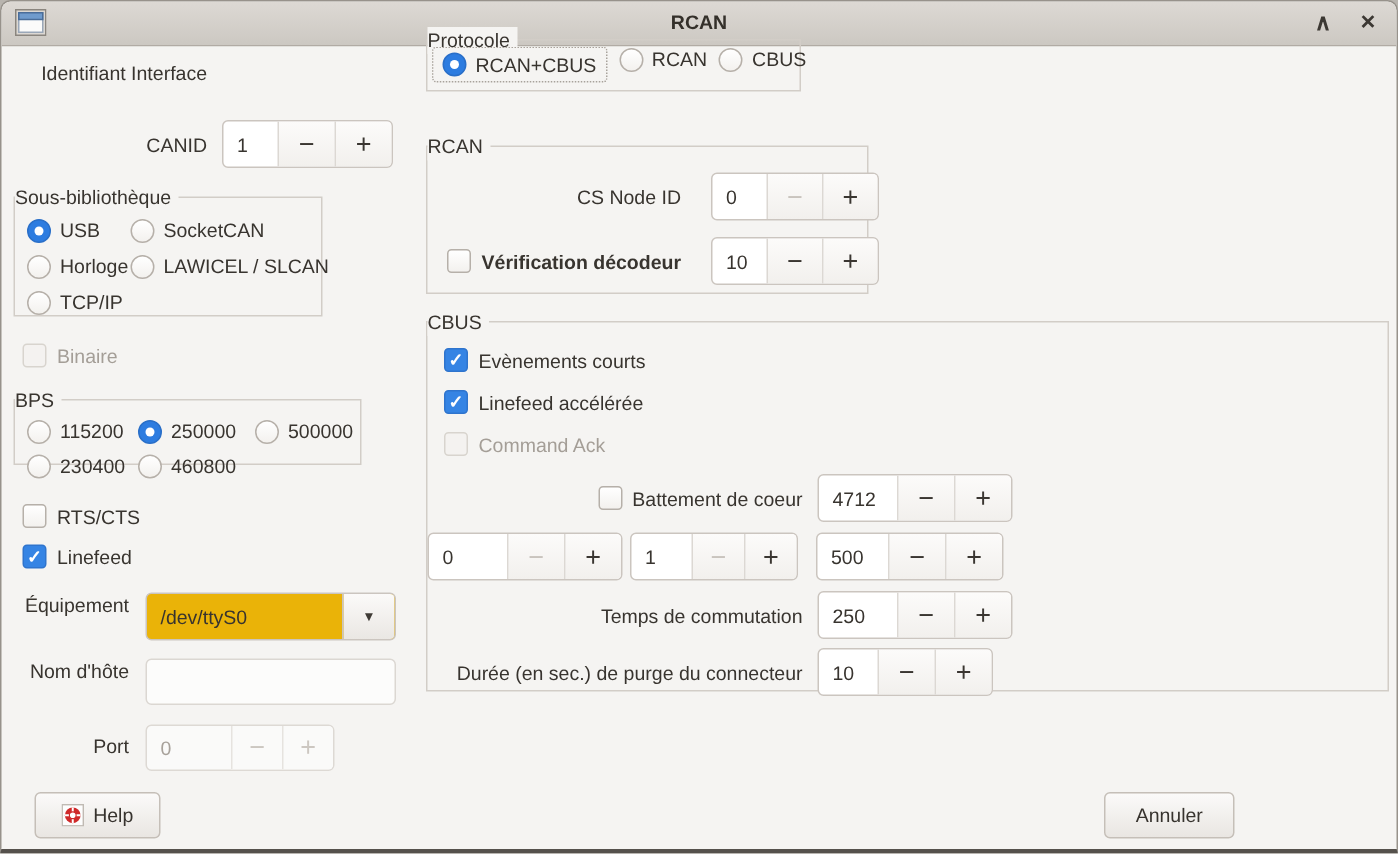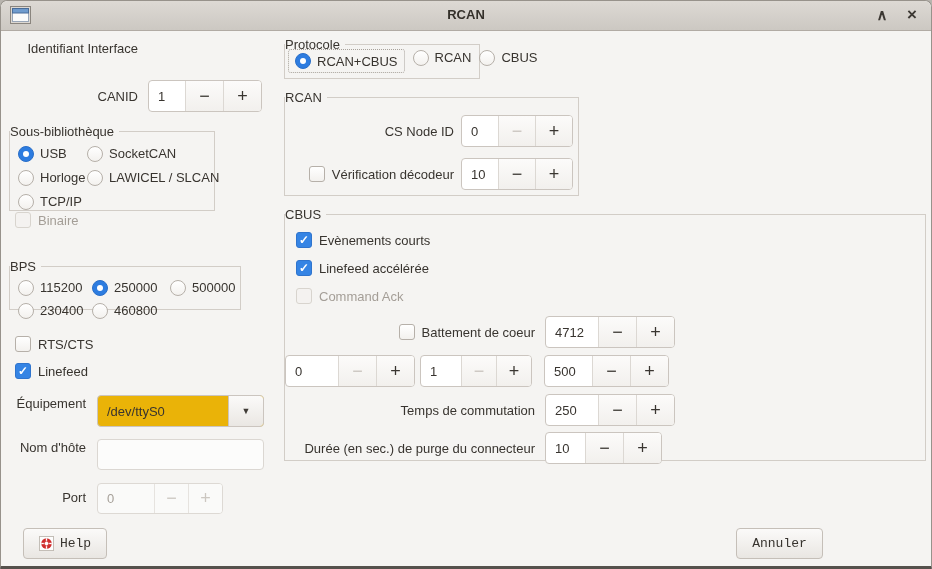--- a/index.html
+++ b/index.html
@@ -62,29 +62,29 @@
 
   .combo { position:absolute; box-sizing:border-box; display:flex; background:#eab308;
            border:1px solid #cbc5bf; border-radius:4px; overflow:hidden; }
   .combo-text { flex:1; display:flex; align-items:center; padding-left:9px; }
   .combo-btn { width:34px; flex:none; border-left:1px solid #cbc5bf; display:flex; align-items:center;
                justify-content:center; font-size:9px; color:#3f3b36;
                background:linear-gradient(#fbfaf9,#eae7e3); }
 
   .btn { position:absolute; box-sizing:border-box; display:flex; align-items:center; justify-content:center;
          gap:6px; background:linear-gradient(#fbfaf9,#e9e6e2); border:1px solid #c5bfb8;
-         border-radius:4px; color:#37332e;font-family:Liberation Mono, monospace; }
+         border-radius:4px; color:#37332e; }
 
   .focus-box { border:1px dotted #a8a29b; border-radius:3px; padding:3px 6px; display:flex;
                align-items:center; gap:6px; }
   .row { position:absolute; display:flex; align-items:center; height:32px; }
   .row-label { width:250px; flex:none; text-align:right; margin-right:10px; white-space:nowrap; }
   .row-label.flex { display:flex; align-items:center; justify-content:flex-end; gap:7px; }
-  .rc-label { width:161px; flex:none; text-align:right; margin-right:7px; white-space:nowrap; }
-  .rc-label.flex { display:flex; align-items:center; justify-content:flex-end; gap:7px; }
+  .rc-label { width:161px; flex:none; text-align:right; margin-right:20px; white-space:nowrap; }
+  .rc-label.flex { display:flex; align-items:center; justify-content:flex-end; gap:7px;font-weight:bold; }
   .w130 { width:130px; } .w117 { width:117px; } .w112 { width:112px; } .w125 { width:125px; }
   .mr5 { margin-right:5px; } .mr12 { margin-right:12px; }
 </style>
 </head>
 <body>
 
 <div class="window">
 
   <div class="titlebar">
     <svg class="tb-icon" viewBox="0 0 21 18">
@@ -125,21 +125,21 @@
     <div class="radio-item" style="left:77px;top:37px">
       <span class="radio"></span>
       <span>LAWICEL / SLCAN</span>
     </div>
     <div class="radio-item" style="left:8px;top:61px">
       <span class="radio"></span>
       <span>TCP/IP</span>
     </div>
   </div>
 
-  <div class="check-row" style="left:14px;top:210px">
+  <div class="check-row" style="left:14px;top:227px">
     <span class="checkbox dim"></span>
     <span class="dimtext">Binaire</span>
   </div>
 
   <div class="frame" style="left:8px;top:265px;width:232px;height:44px">
     <span class="legend">BPS</span>
     <div class="radio-item" style="left:8px;top:12px">
       <span class="radio"></span>
       <span>115200</span>
     </div>
@@ -195,21 +195,21 @@
     <svg width="15" height="15" viewBox="0 0 16 16">
       <rect x="0.5" y="0.5" width="15" height="15" fill="#fdfdfd" stroke="#c0bab3"></rect>
       <circle cx="8" cy="8" r="5.6" fill="#cf2a2a"></circle>
       <line x1="8" y1="2.4" x2="8" y2="13.6" stroke="#ffffff" stroke-width="1.4"></line>
       <line x1="2.4" y1="8" x2="13.6" y2="8" stroke="#ffffff" stroke-width="1.4"></line>
       <circle cx="8" cy="8" r="2.4" fill="#ffffff" stroke="#cf2a2a" stroke-width="0.8"></circle>
     </svg>
     <span>Help</span>
   </div>
 
-  <div class="frame" style="left:283px;top:43px;width:196px;height:35px">
+  <div class="frame" style="left:283px;top:25px;width:250px;height:35px">
     <span class="legend">Protocole</span>
     <div style="position:absolute;left:3px;top:4px;display:flex;gap:8px">
       <div class="focus-box">
         <span class="radio sel"></span>
         <span>RCAN+CBUS</span>
       </div>
       <div class="radio-item flow">
         <span class="radio"></span>
         <span>RCAN</span>
       </div>

